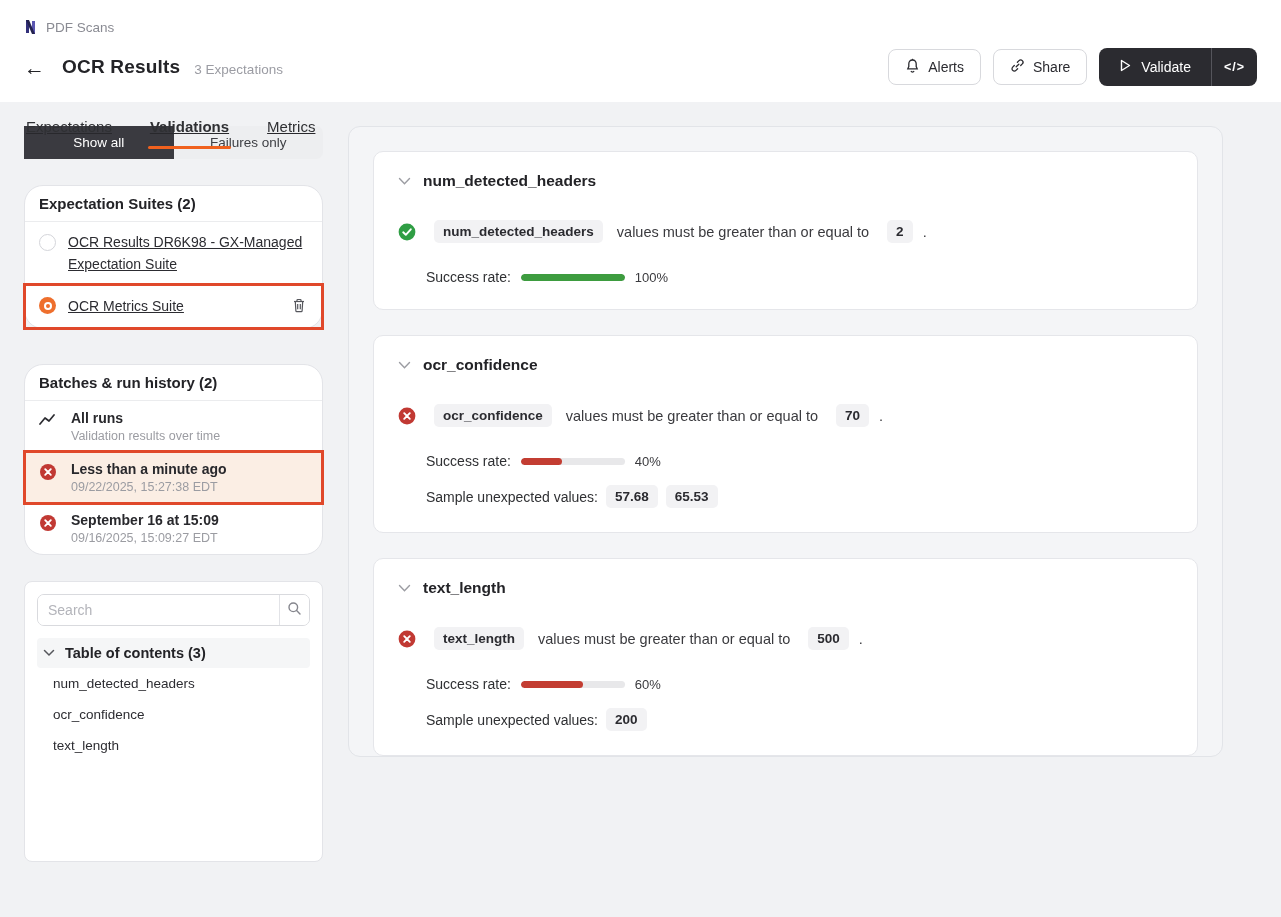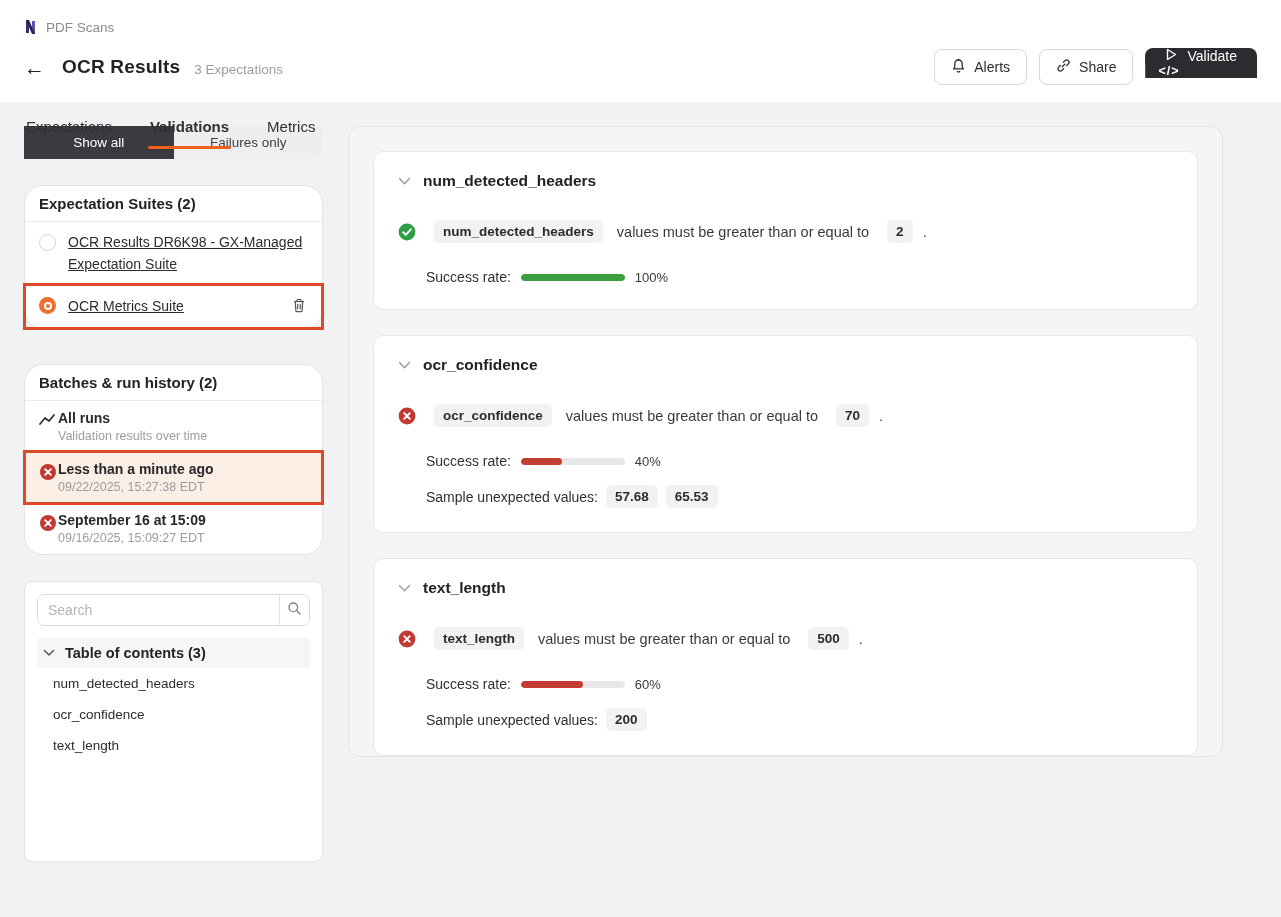--- a/index.html
+++ b/index.html
@@ -18,31 +18,31 @@
   .title-row { display:flex; align-items:center; margin-top:10px; height:38px; }
   .back-btn { font-size:21px; color:#232327; background:none; border:none; cursor:pointer; width:28px; text-align:left; line-height:1; }
   .page-title { font-size:19px; font-weight:bold; color:#232327; margin-left:10px; letter-spacing:.2px; }
   .page-subtitle { font-size:13.5px; color:#9b9ca3; margin-left:14px; position:relative; top:2px; }
   .header-actions { margin-left:auto; display:flex; align-items:center; gap:12px; }
   .btn-light {
     display:inline-flex; align-items:center; gap:8px; height:36px; padding:0 16px;
     background:#fff; border:1px solid #d8d9dd; border-radius:8px;
     font-size:14px; color:#2b2b30; cursor:pointer; font-family:inherit;
   }
-  .btn-dark-group { display:flex; height:38px; border-radius:8px; overflow:hidden;flex-direction:column; }
+  .btn-dark-group { display:flex; height:38px; border-radius:8px; overflow:hidden; }
   .btn-dark {
     display:inline-flex; align-items:center; gap:10px; padding:0 20px;
     background:#2b2b30; color:#fff; border:none; font-size:14px; cursor:pointer; font-family:inherit;
   }
   .btn-dark-code {
     display:inline-flex; align-items:center; padding:0 12px;
     background:#2b2b30; color:#fff; border:none; border-left:1px solid #55555c;
     font-size:12.5px; font-weight:bold; cursor:pointer; font-family:inherit; letter-spacing:1px;
   }
-  .tabs-row { display:flex; gap:34px; margin-top:24px; padding-left:0; }
+  .tabs-row { display:flex; gap:34px; margin-top:24px; padding-left:0;text-decoration:underline; }
   .tab { font-size:15px; color:#2f3033; padding:8px 2px 14px 2px; cursor:pointer; position:relative; }
   .tab.active { font-weight:bold; }
   .tab.active:after {
     content:""; position:absolute; left:0; right:0; bottom:0; height:3px;
     background:#f0611e; border-radius:2px;
   }
   
   .content { display:flex; padding:24px 58px 0 24px; gap:25px; }
   .sidebar { width:299px; flex:none; display:flex; flex-direction:column; }
   .main-panel {
@@ -63,21 +63,21 @@
     content:""; position:absolute; left:4.5px; top:4.5px; width:8px; height:8px; border-radius:50%;
     background:#fff;
   }
   .suite-item.selected .radio:before {
     content:""; position:absolute; left:6.5px; top:6.5px; width:4px; height:4px; border-radius:50%;
     background:#ee6f2d; z-index:1;
   }
   .suite-label { font-size:14px; line-height:1.55; color:#2c2c31;text-decoration:underline; }
   .trash-btn { margin-left:auto; background:none; border:none; cursor:pointer; padding:2px; margin-top:1px; }
   .annotated { outline:3px solid #e0482a; outline-offset:-1px; z-index:2; }
-  .run-item { display:flex; align-items:flex-start; gap:1px; padding:9px 14px; cursor:pointer; }
+  .run-item { display:flex; align-items:flex-start; gap:14px; padding:9px 14px; cursor:pointer; }
   .run-item.selected { background:#fbeee4; }
   .run-icon { flex:none; margin-top:2px; width:18px; height:18px; }
   .run-texts { display:flex; flex-direction:column; gap:3px; }
   .run-title { font-size:14px; font-weight:bold; color:#28282c; }
   .run-sub { font-size:12.5px; color:#9b9ca2; }
   .gap26 { height:26px; flex:none; }
   .gap35 { height:35px; flex:none; }
   .search-card { background:#fff; border:1px solid #e3e4e8; border-radius:8px; padding:12px; height:281px; }
   .search-group { display:flex; border:1px solid #d9dade; border-radius:7px; height:32px; overflow:hidden; background:#fff; }
   .search-input { flex:1; border:none; outline:none; padding:0 10px; font-size:14px; font-family:inherit; color:#2c2c31; min-width:0; }

